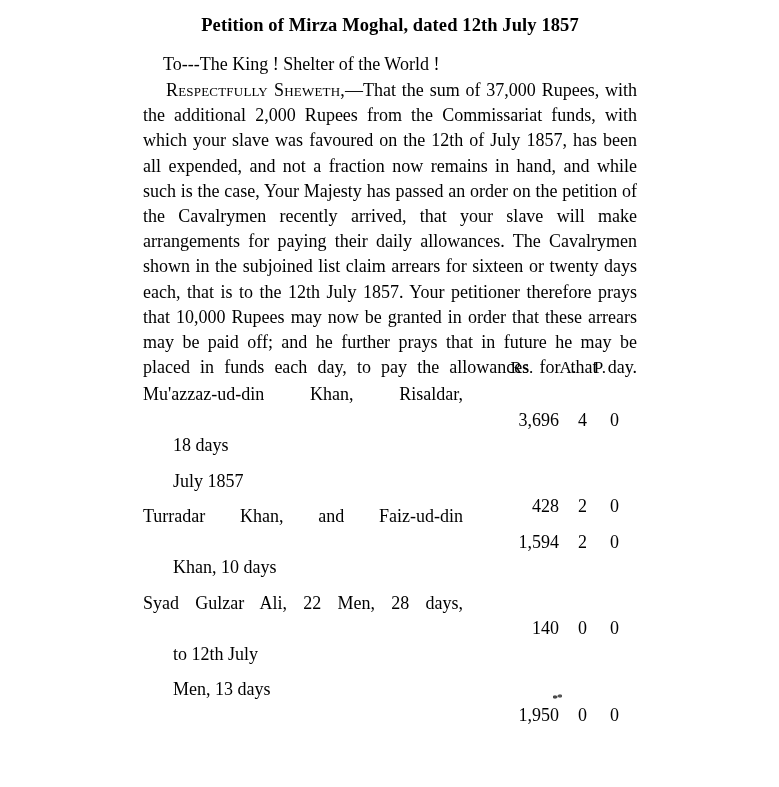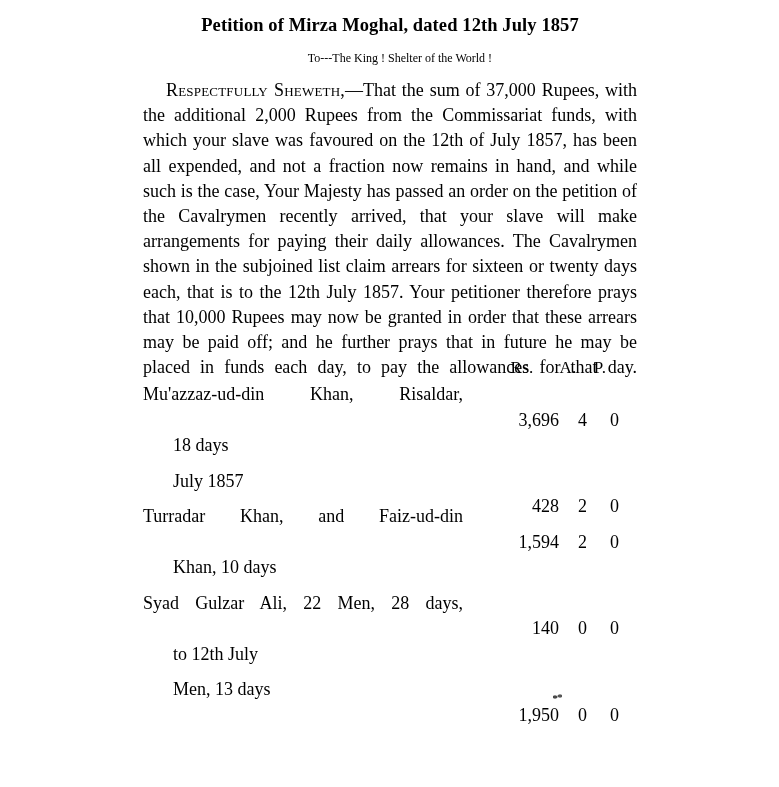--- a/index.html
+++ b/index.html
@@ -38,24 +38,23 @@
     line-height: 22px;
     white-space: nowrap;
   }
 
   
   .salutation {
     position: absolute;
     left: 143px;
     top: 34px;
     width: 494px;
-    font-size: 12px;
+    font-size: 18px;
     line-height: 25px;
     text-indent: 20px;
-    text-align: center;
   }
 
   
   .body-para {
     position: absolute;
     left: 143px;
     top: 60px;
     width: 494px;
     font-size: 18px;
     line-height: 25.2px;

